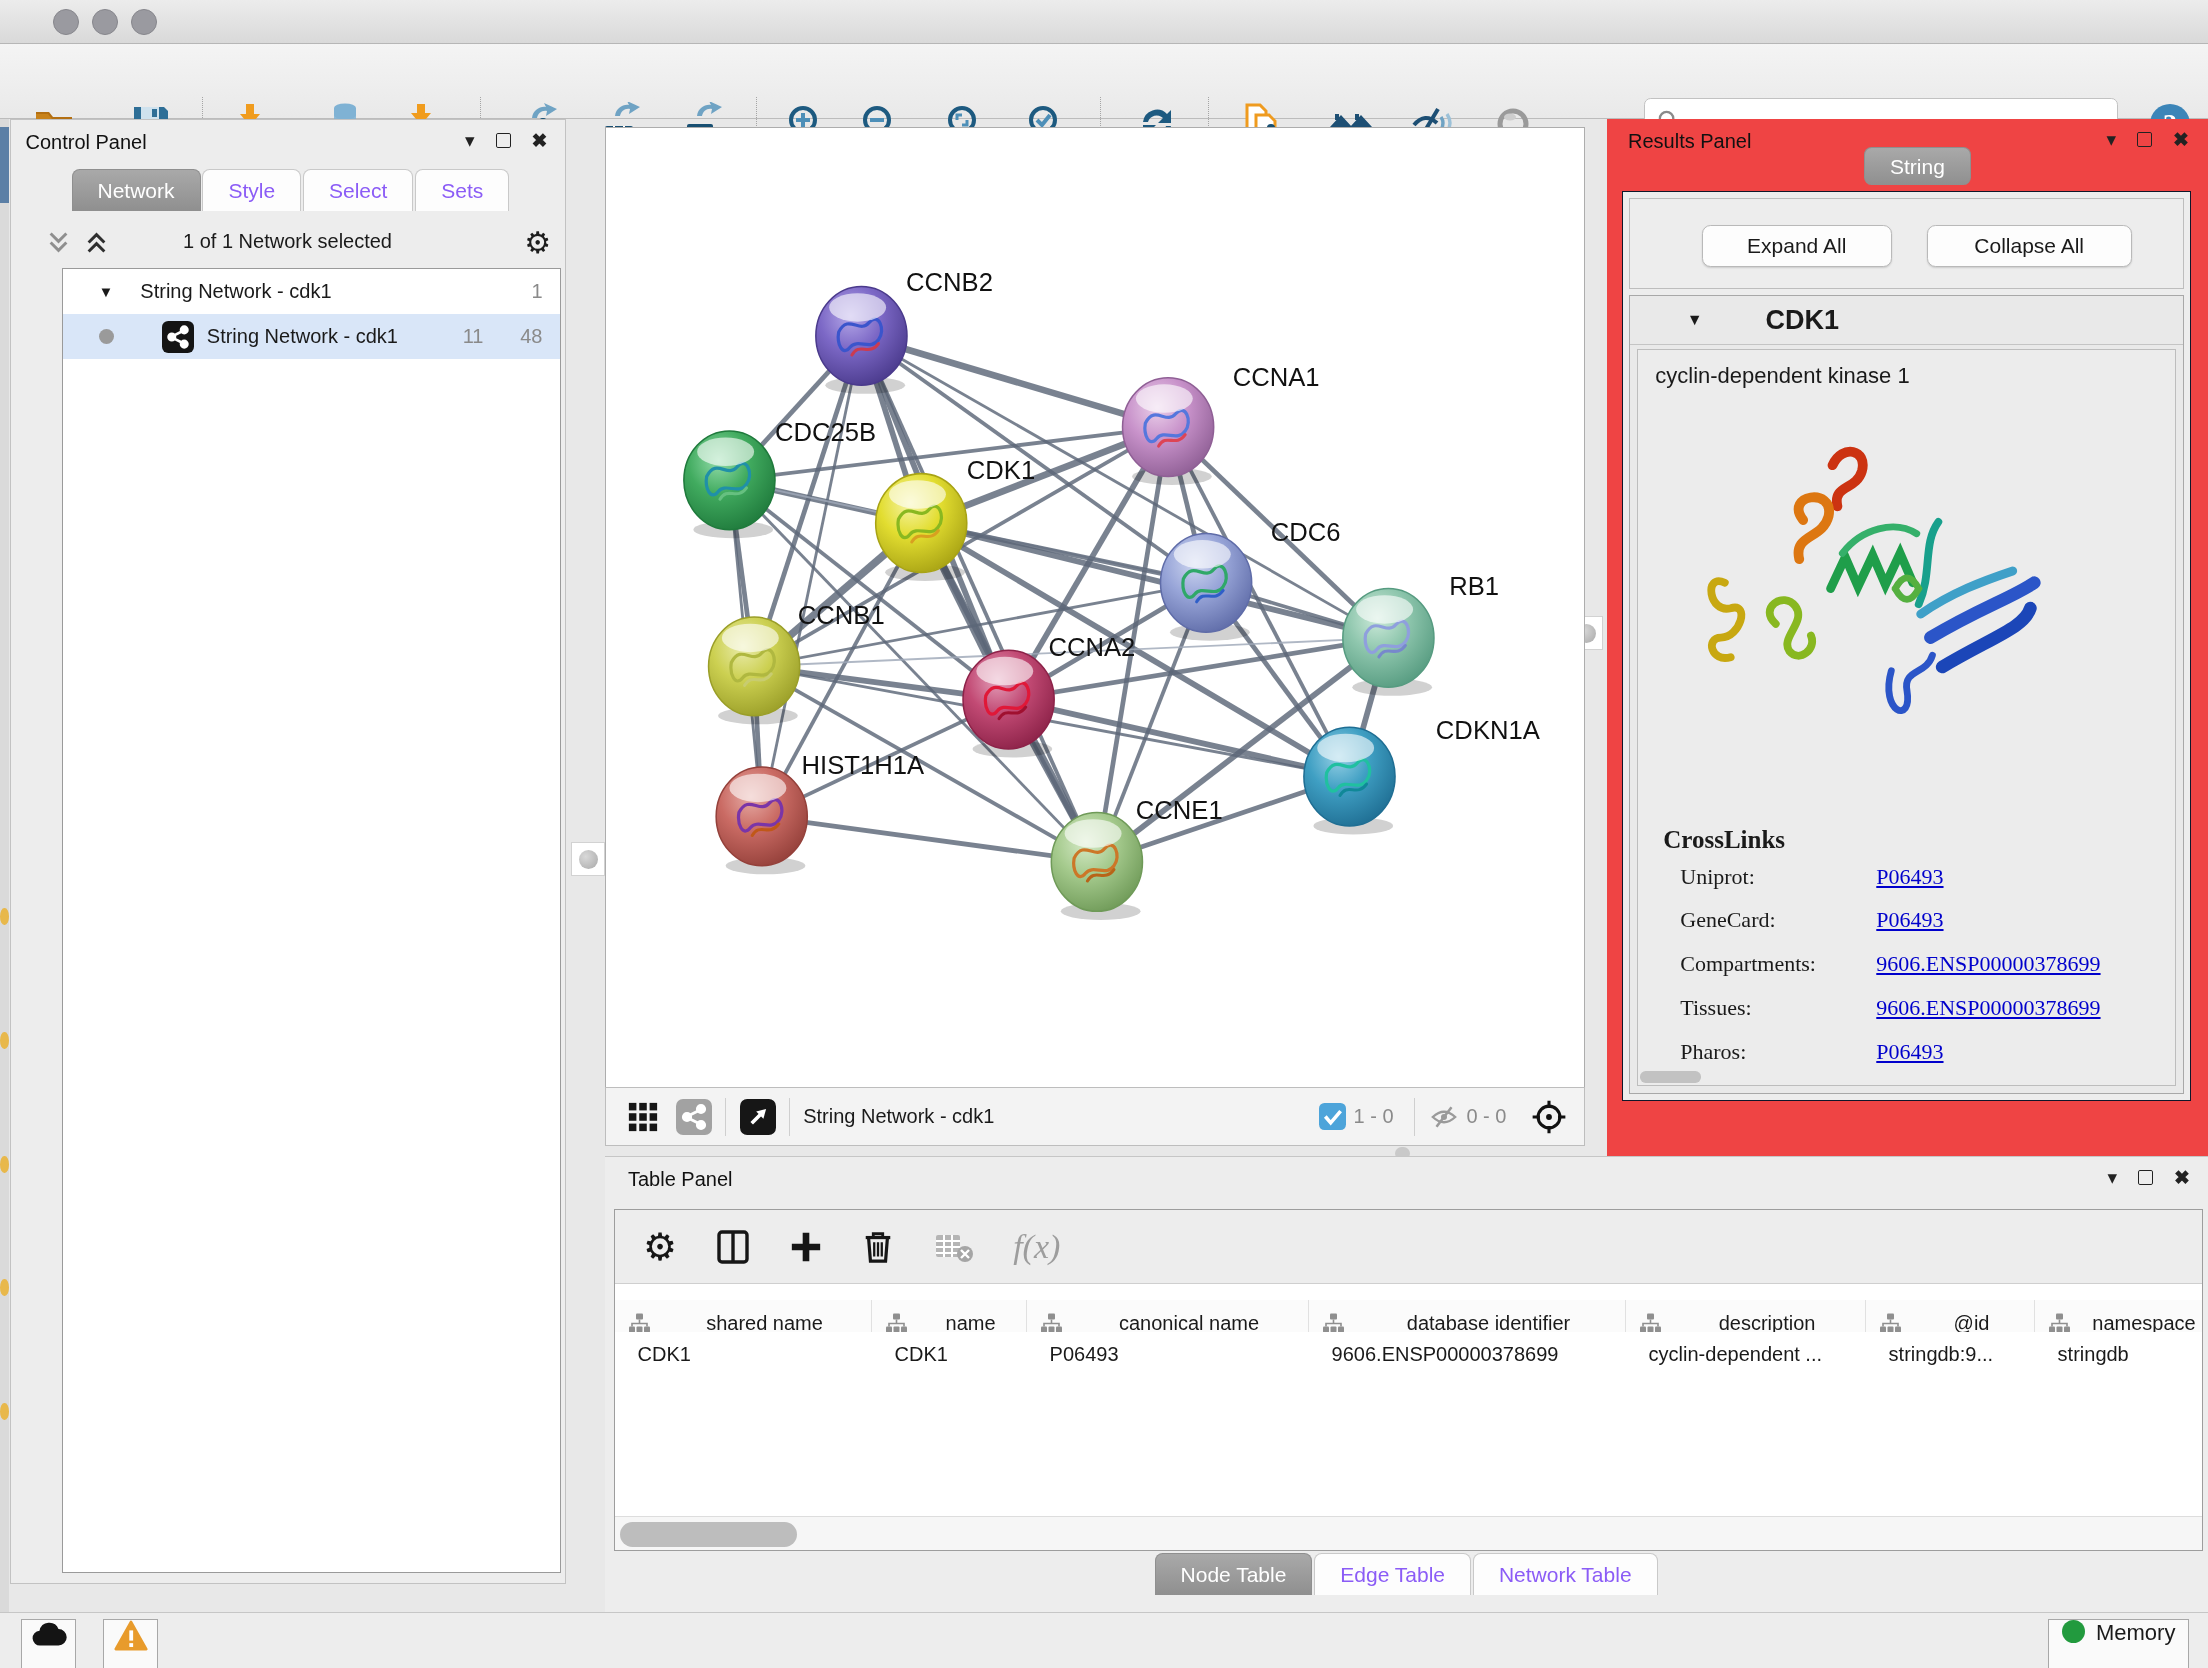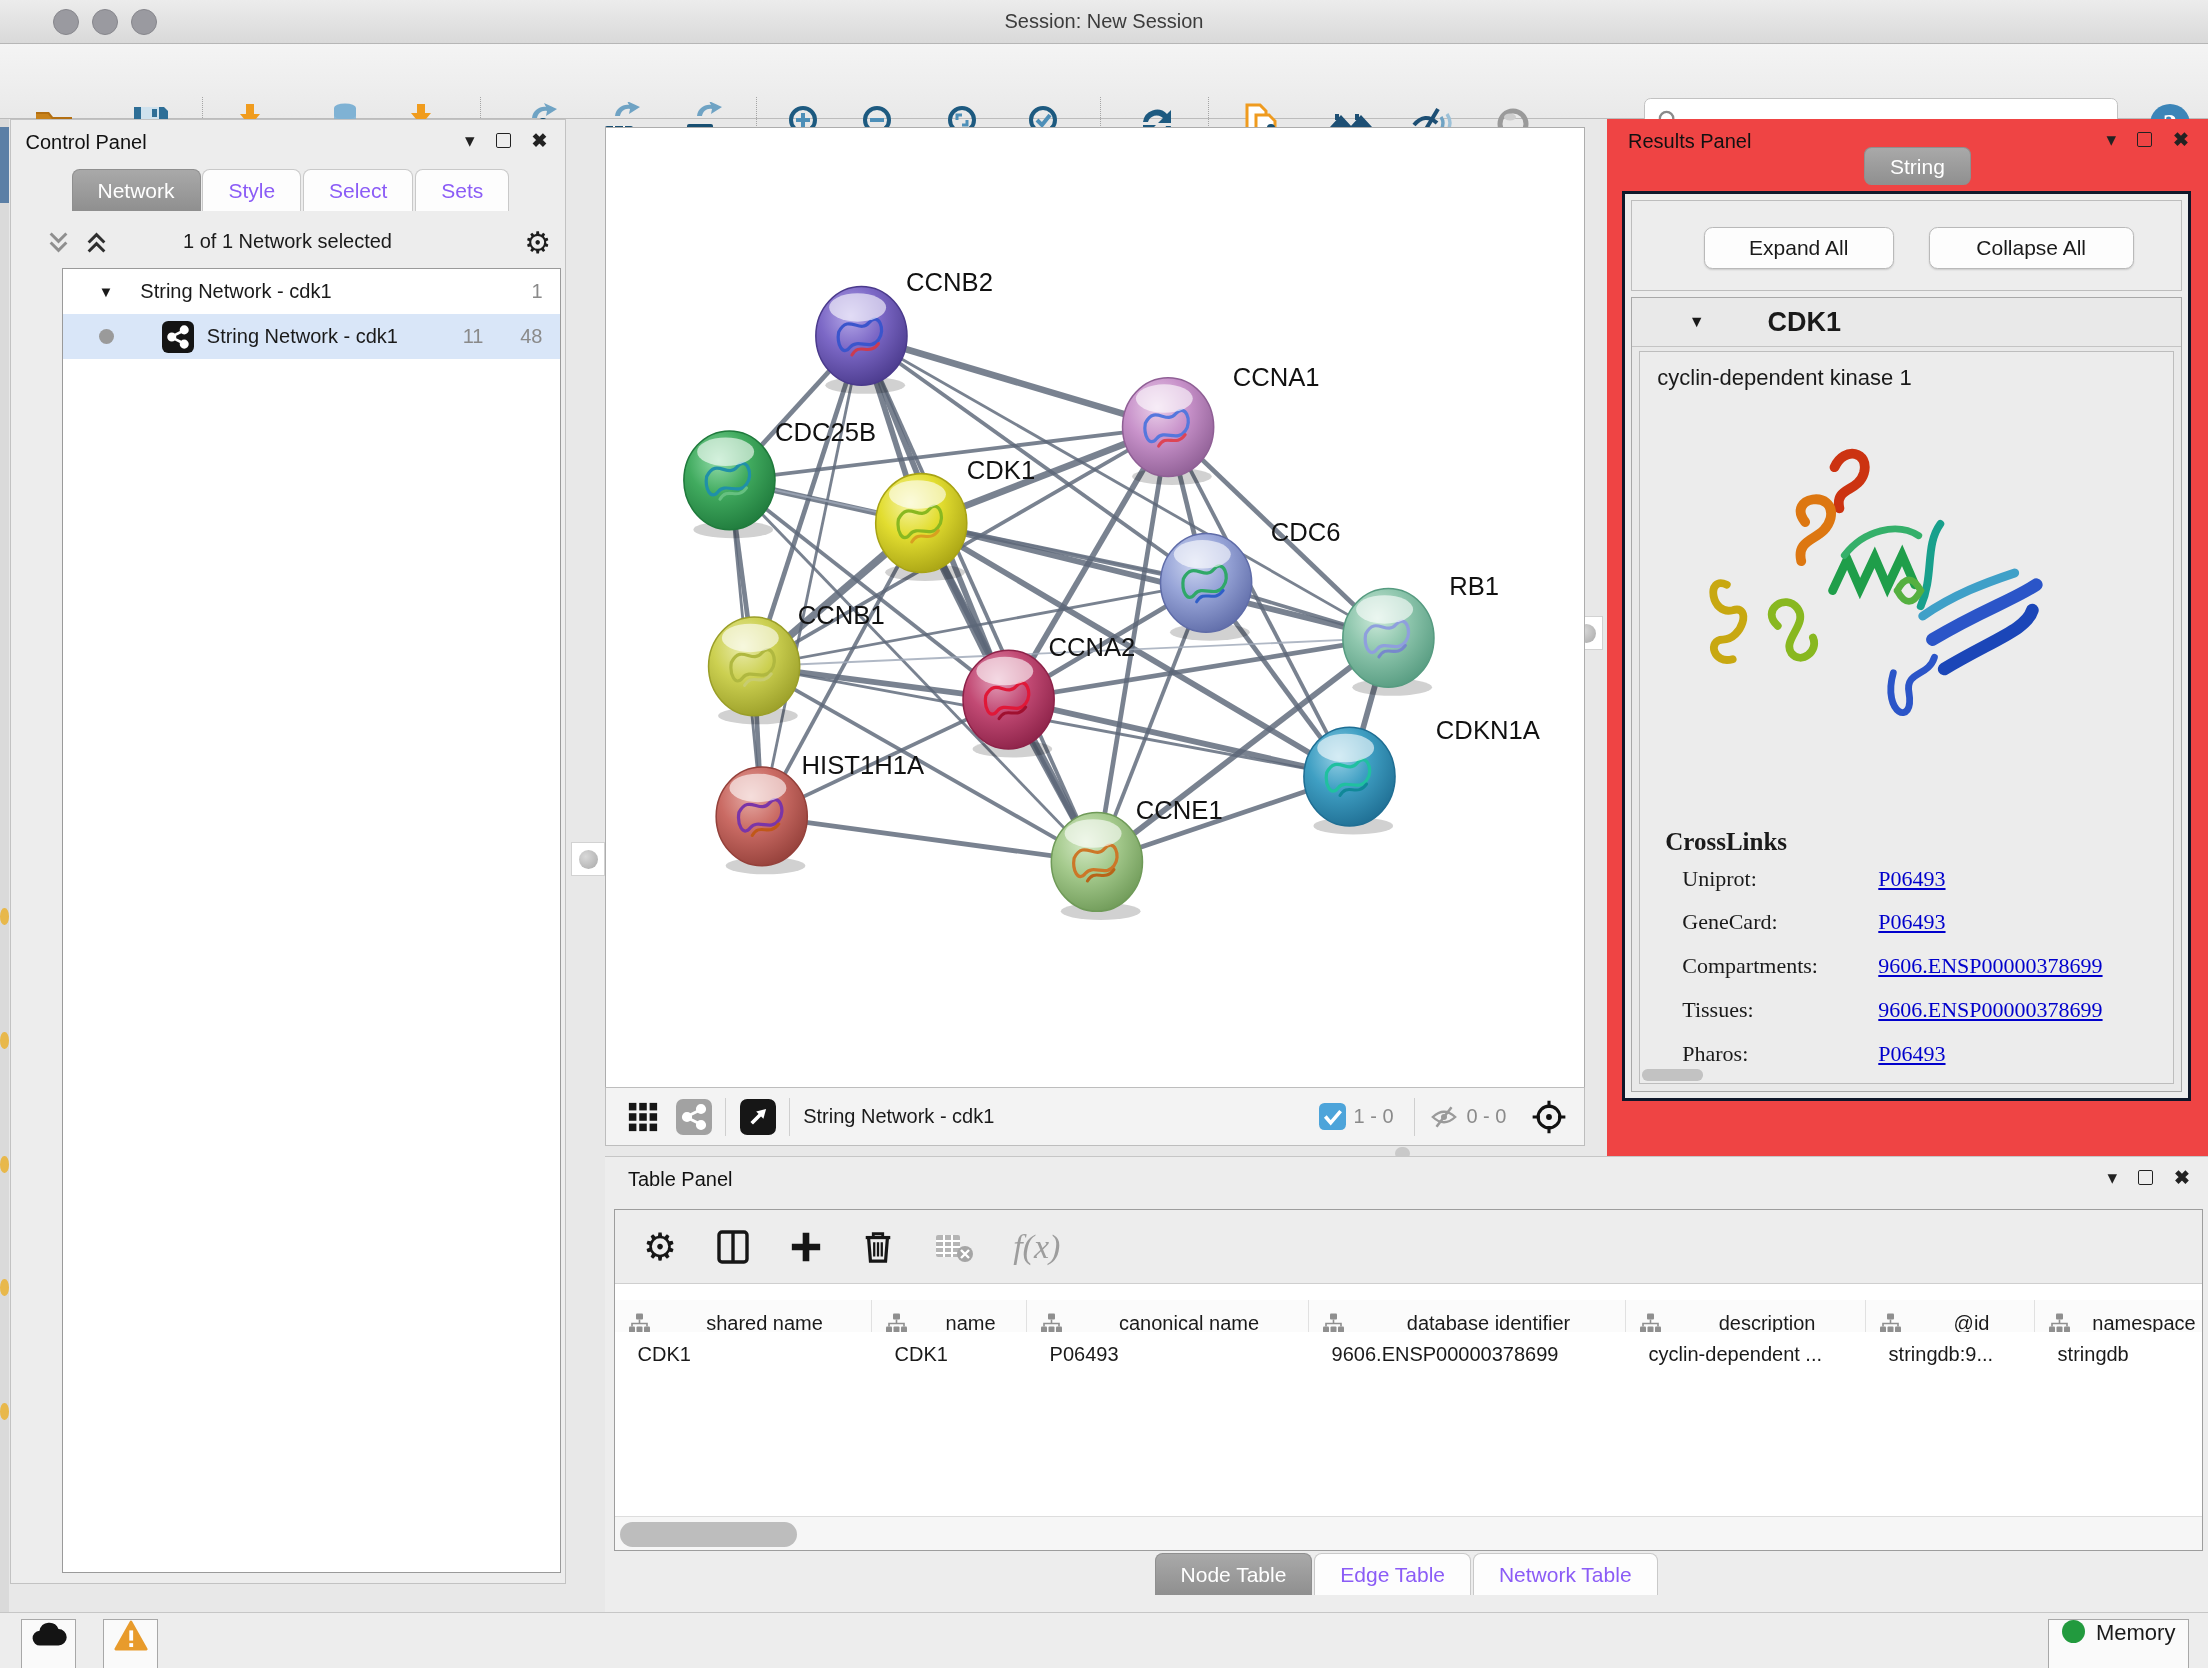--- a/index.html
+++ b/index.html
@@ -58,21 +58,21 @@
   #network-footer { position:absolute; left:0; top:968px; width:980px; height:59px;
     background:#f3f3f3; border:1px solid #bdbdbd; display:flex; align-items:center; font-size:20px;}
   .nf-sep { width:0; height:38px; border-left:1px solid #cfcfcf; margin:0 13.3px; }
   .nf-badge { color:#8a8a8a; margin:0 7.6px; }
 
   
   #results-panel { position:absolute; left:1607px; top:119px; width:601px; height:1037px;
     background:#ef4444; }
   #rp-tab { position:absolute; left:257px; top:28px; }
   #rp-outer { position:absolute; left:15px; top:72px; width:569px; height:910px;
-    border:3px solid #0f172a; background:#ededed;padding-left:24px; }
+    border:1px solid #0f172a; background:#ededed;padding-left:24px; }
   #rp-buttons { position:absolute; left:5.7px; top:5.7px; right:5.7px; height:91px;
     border:1px solid #bdbdbd; background:#ededed; }
   .rp-btn { position:absolute; top:26px; height:42px; background:#fdfdfd; border:1px solid #b9b9b9;
     border-radius:8.6px; font-size:21px; display:flex; align-items:center; justify-content:center;
     cursor:pointer; box-shadow:0 1px 1.9px rgba(0,0,0,.15);}
   #rp-entry { position:absolute; left:5.7px; top:103px; right:5.7px; bottom:5.7px;
     border:1px solid #a8a8a8; background:#e9e9e9; }
   #rp-entry-head { height:49px; display:flex; align-items:center; border-bottom:1px solid #c4c4c4; }
   #rp-entry-body { position:absolute; left:7.6px; top:53px; right:7.6px; bottom:7.6px;
     background:#ececec; border:1px solid #bdbdbd; }
@@ -121,21 +121,20 @@
 </style>
 </head>
 <body>
 
 <div id="stage">
 
   <div class="titlebar">
     <span class="tl-dot" style="left:53px"></span>
     <span class="tl-dot" style="left:92px"></span>
     <span class="tl-dot" style="left:131px"></span>
-    <div class="win-title">Session: New Session</div>
   </div>
 
   <div class="toolbar">
     <span class="tbicon" style="left:33px">
       <svg viewBox="0 0 44 44">
           <path d="M3 10h13l4 5h19v6H3z" fill="#b36f12"></path>
           <path d="M3 39V12h12l4 5h20v4H8z" fill="#c8821a"></path>
           <path d="M8 20h34l-6 19H3z" fill="#f4a733"></path>
         </svg>
     </span>

